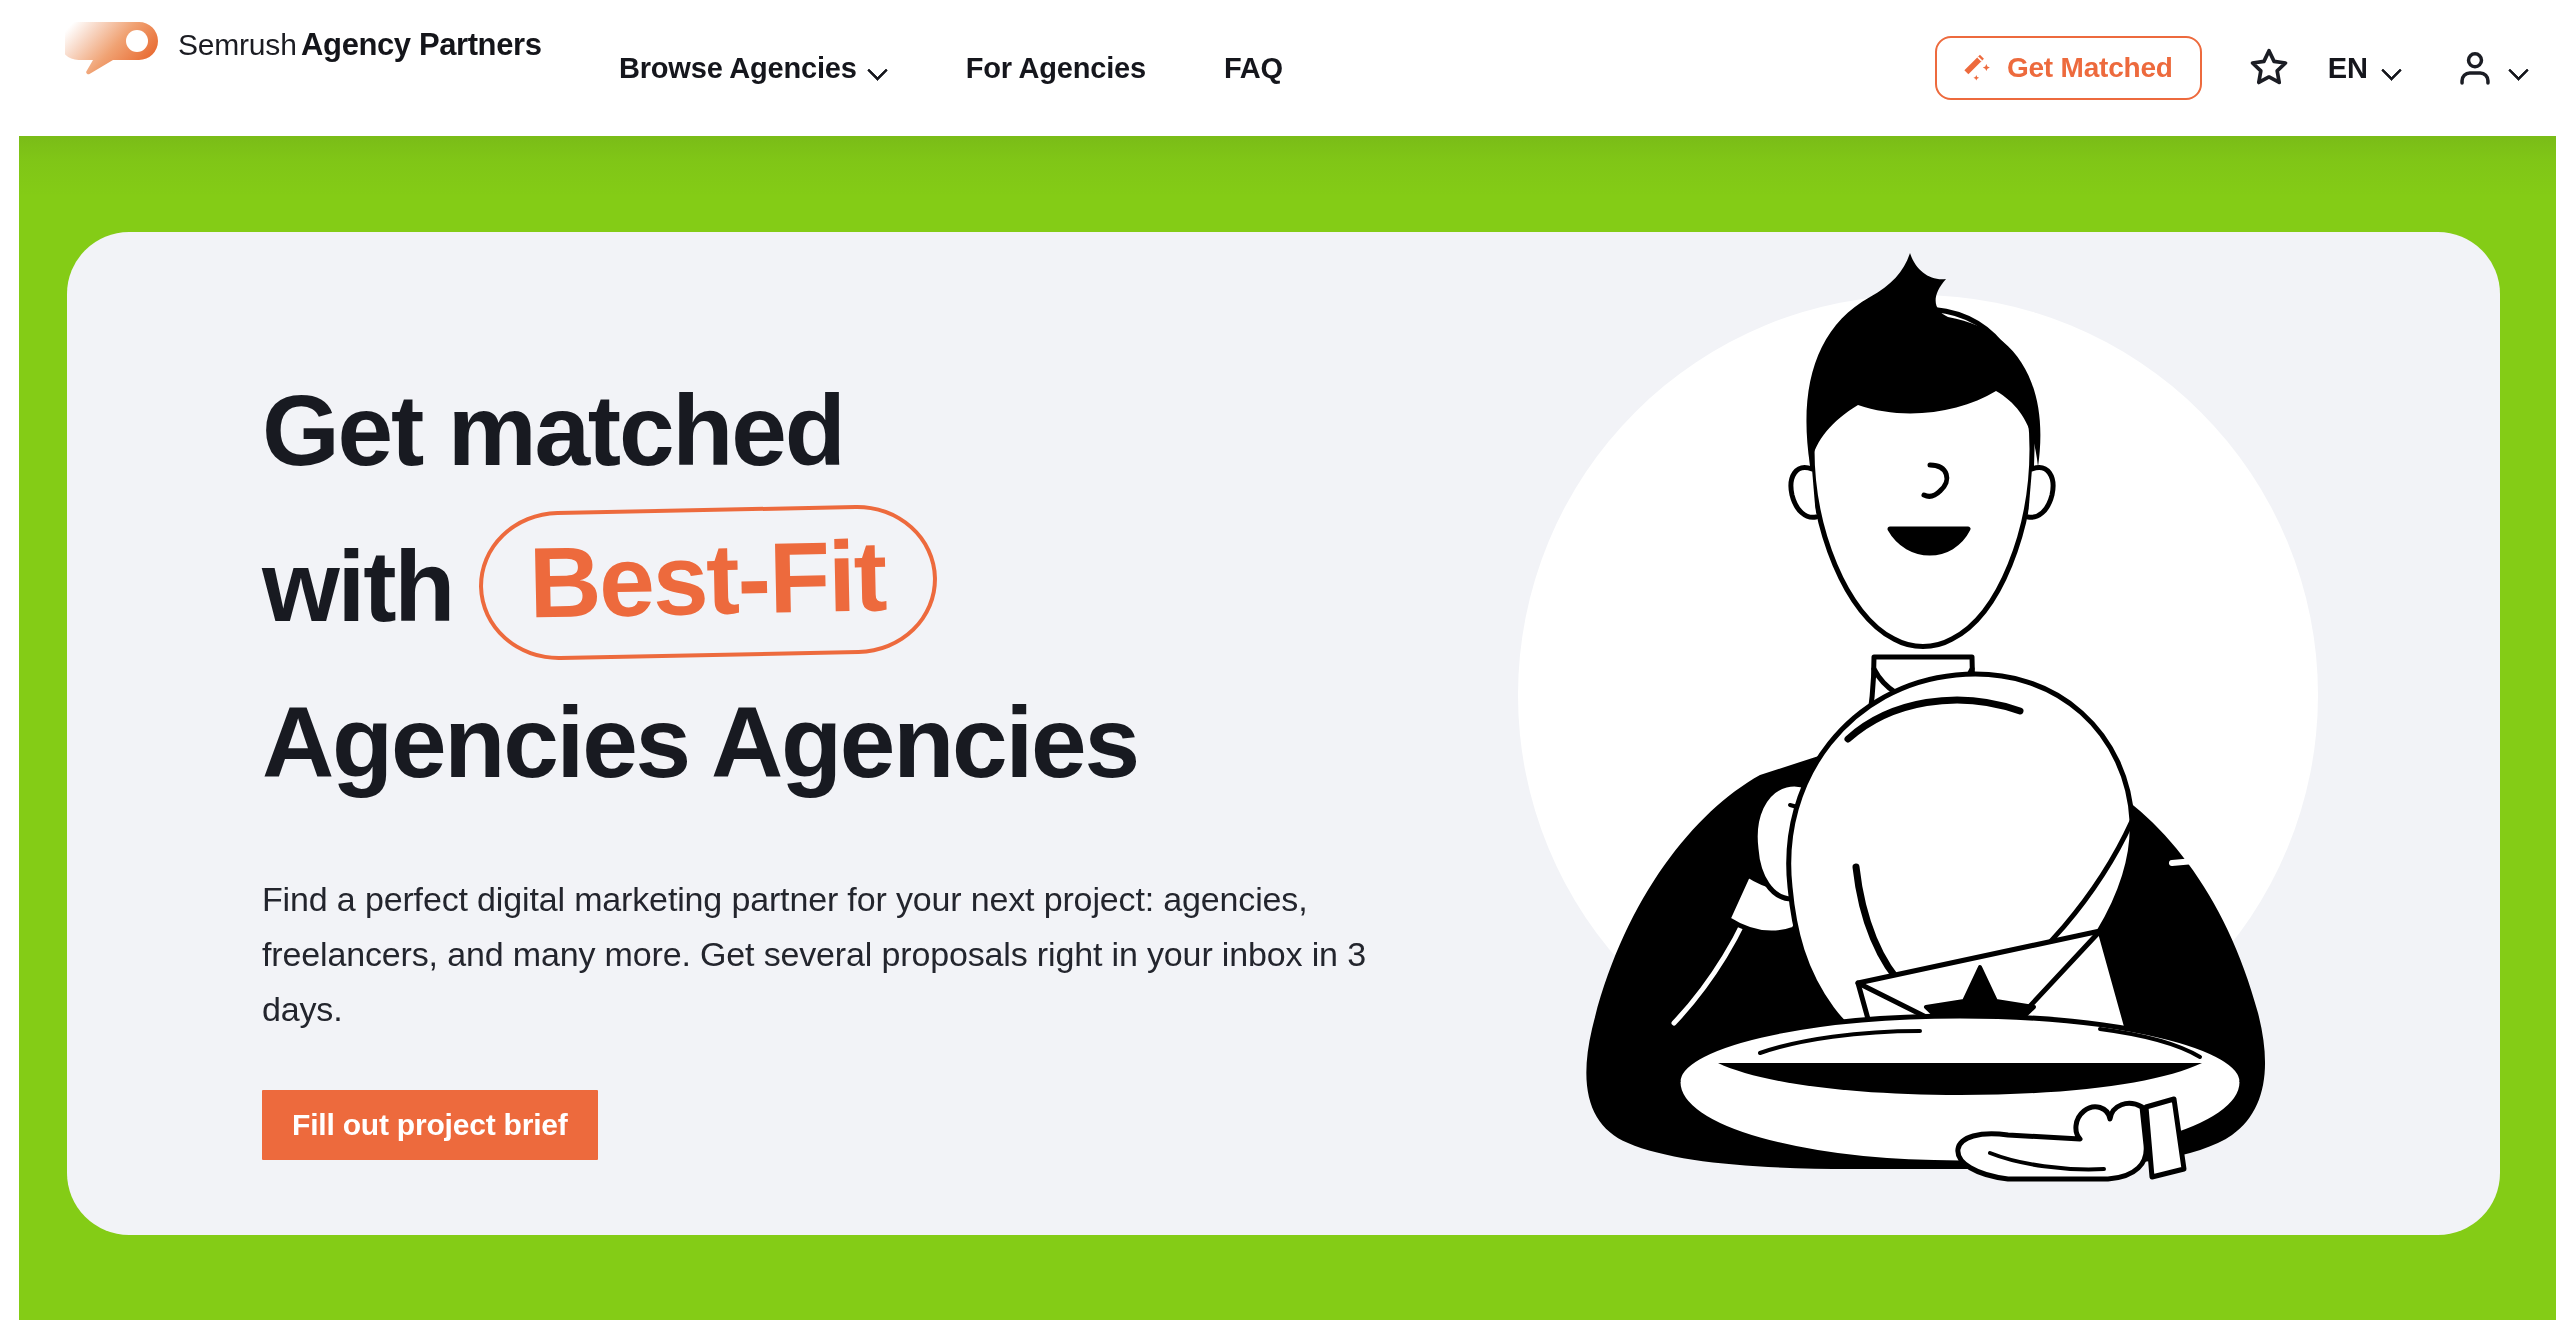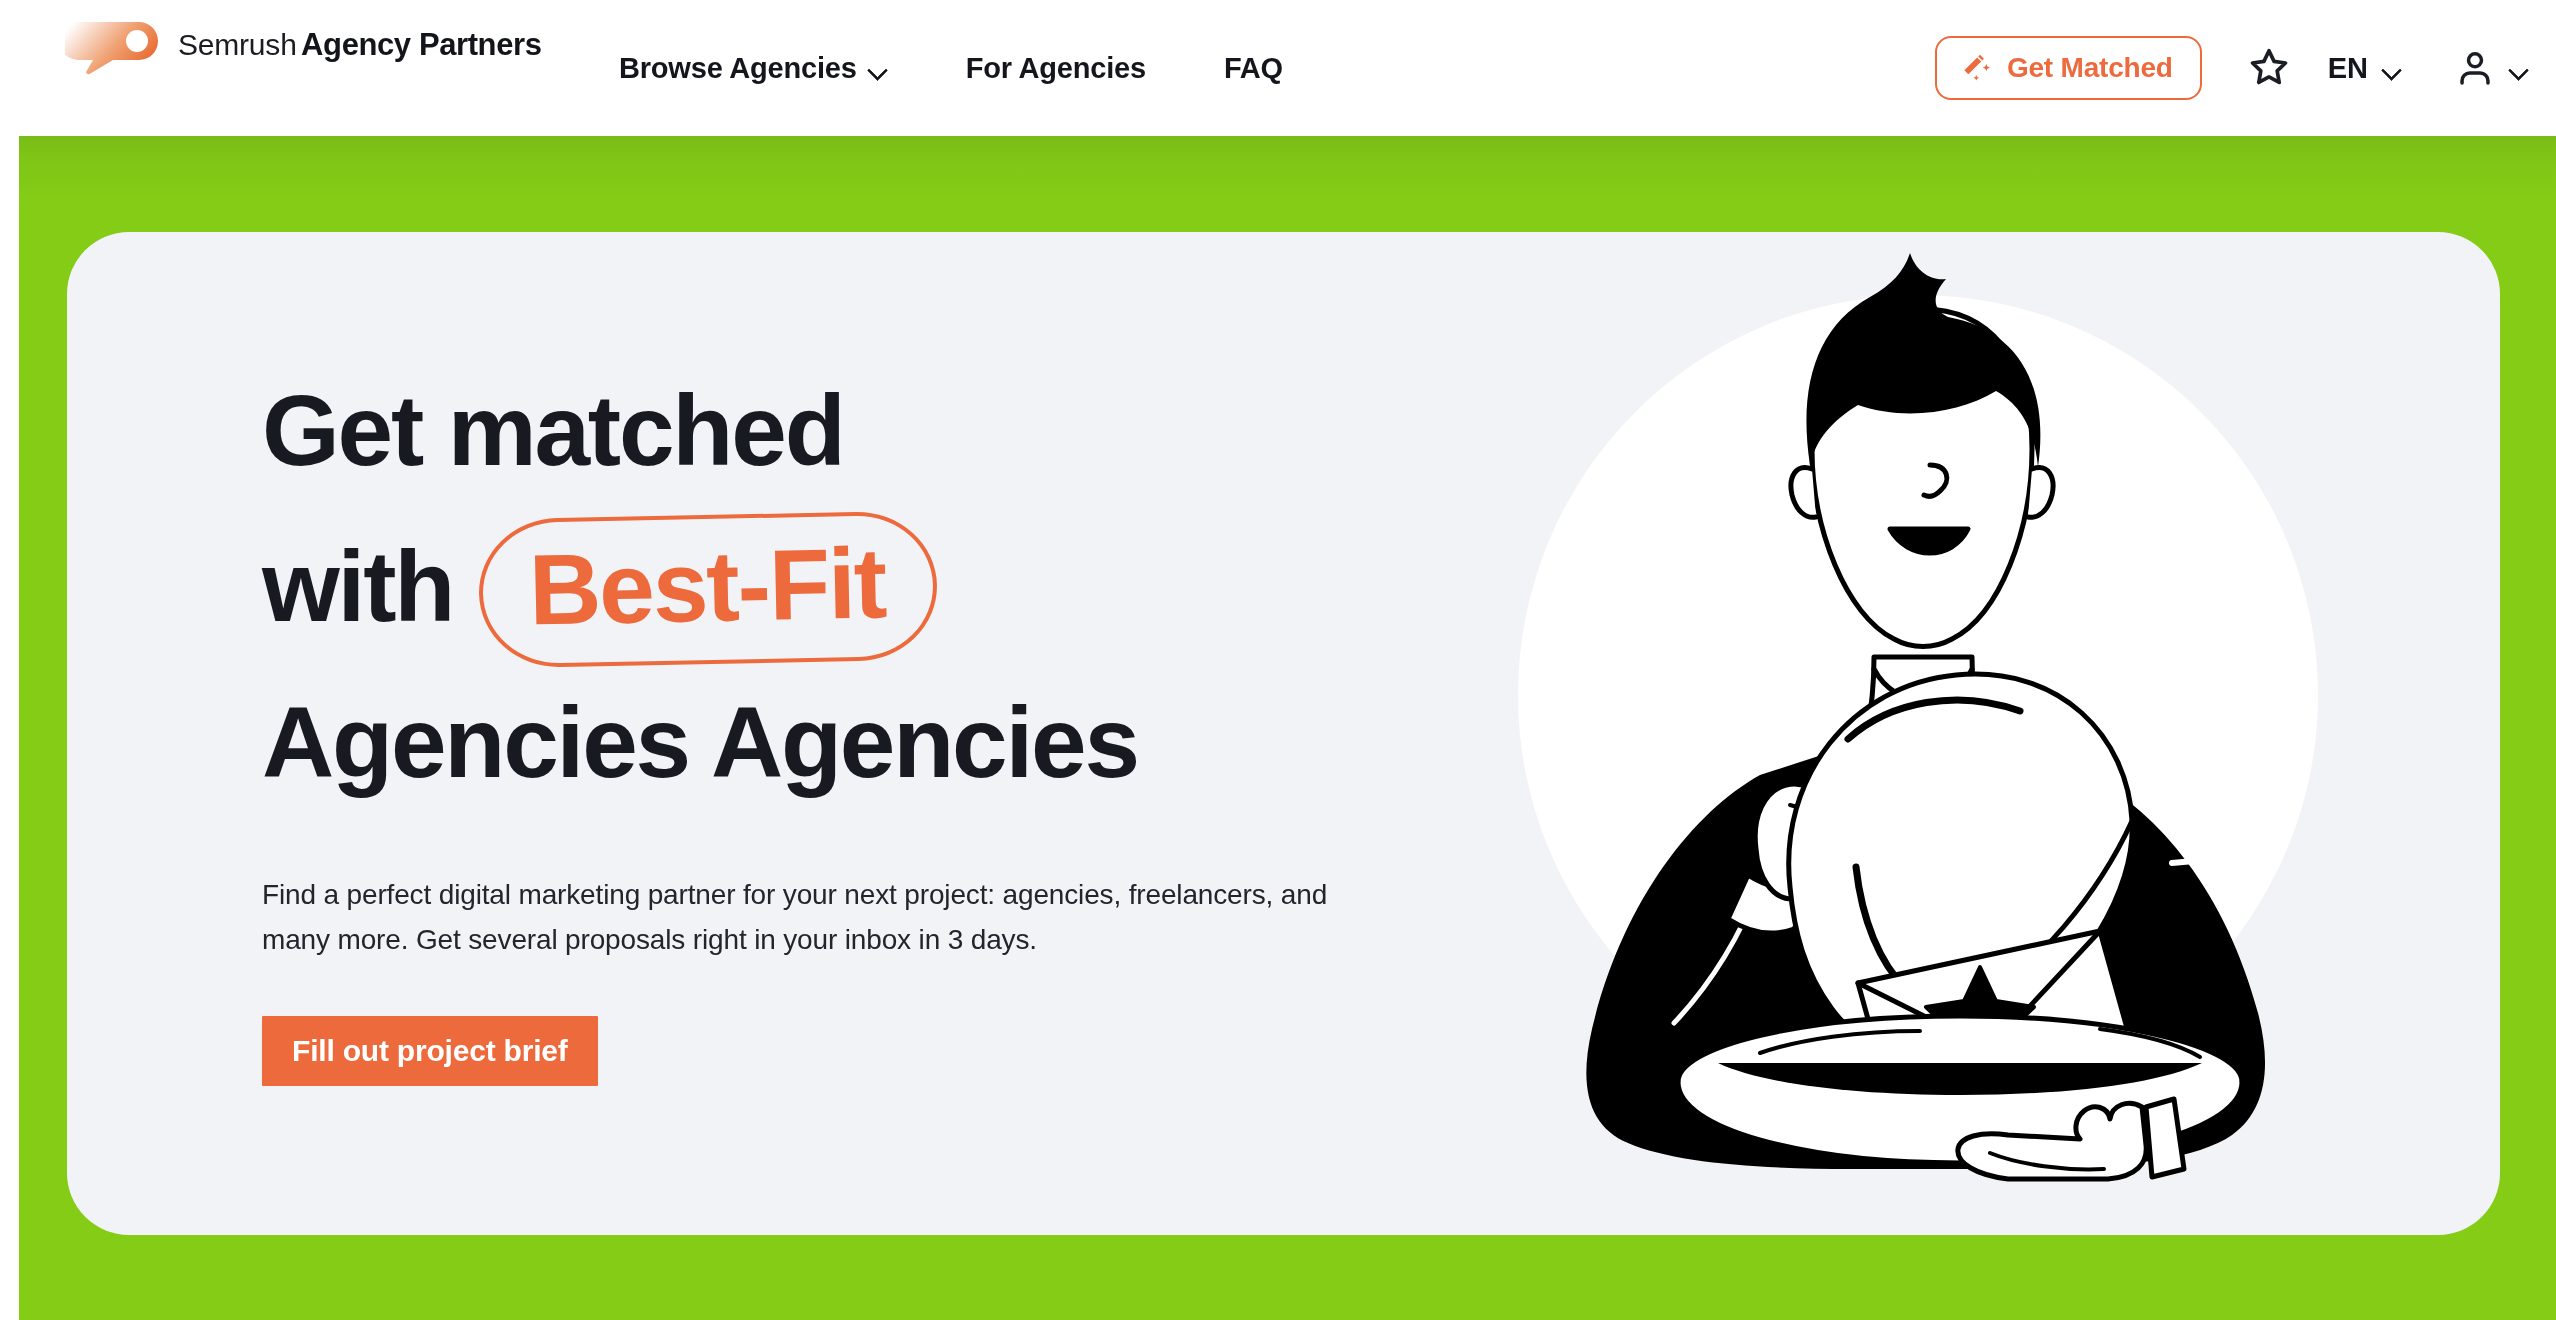--- a/index.html
+++ b/index.html
@@ -189,21 +189,21 @@
     font-size: 100px;
     line-height: 1.56;
     font-weight: 800;
     color: #181A21;
     letter-spacing: -2.2px;
     margin: 0;
   }
   .hl-line { display: block; white-space: nowrap; }
   .hl-row {
     display: flex;
-    align-items: flex-end;
+    align-items: flex-start;
     gap: 0;
   }
   .pill {
     display: inline-flex;
     align-items: center;
     justify-content: center;
     margin-left: 26px;
     padding: 14px 48px 20px 46px;
     border: 4.5px solid #ED6A3D;
     border-radius: 90px / 84px;
@@ -211,21 +211,21 @@
     font-size: 100px;
     font-weight: 800;
     letter-spacing: -2px;
     line-height: 1.07;
     transform: rotate(-1.15deg);
     background: transparent;
   }
 
   .subcopy {
     margin-top: 52px;
-    font-size: 28px;
+    font-size: 34px;
     line-height: 1.62;
     color: #23252D;
     font-weight: 400;
     letter-spacing: -0.15px;
     max-width: 1120px;
   }
 
   .cta {
     margin-top: 53px;
     display: inline-flex;

